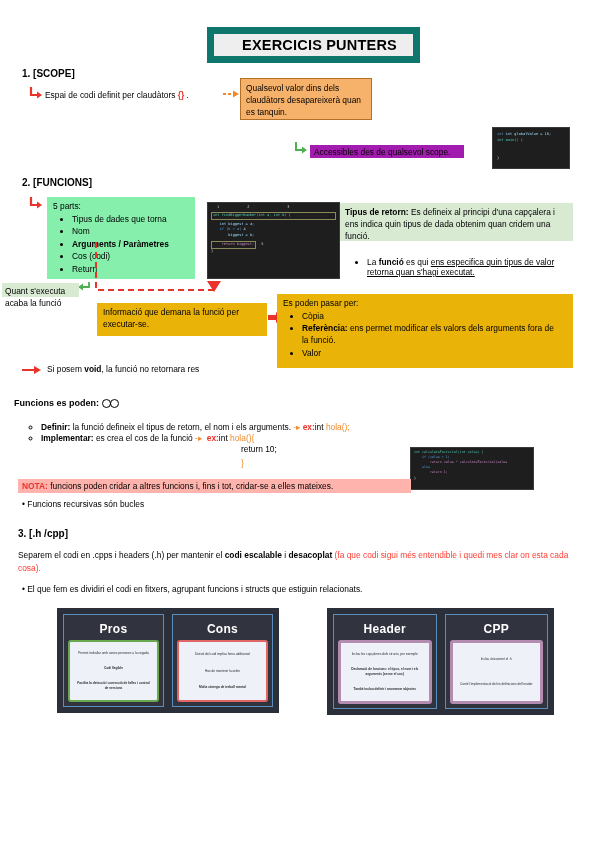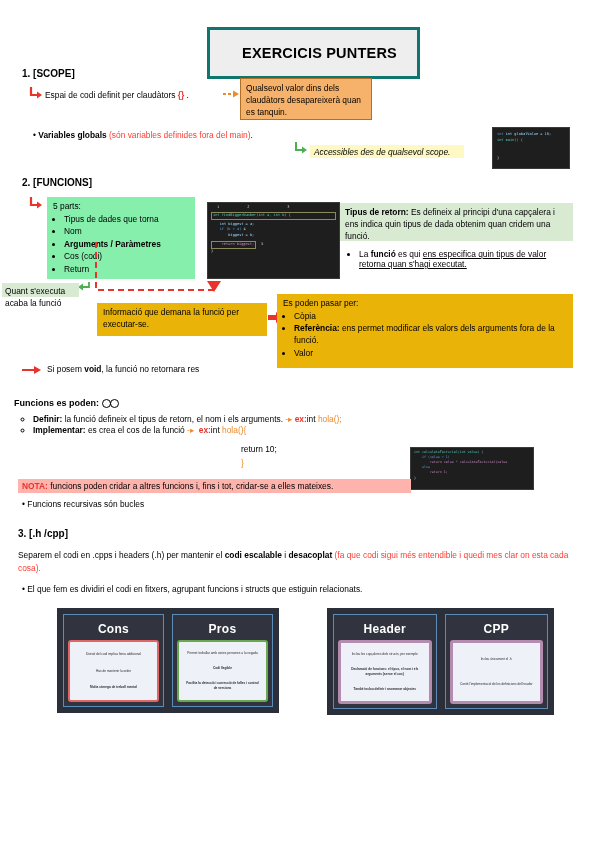--- a/index.html
+++ b/index.html
@@ -13,23 +13,23 @@
     color: #000000;
     position: relative;
     overflow: hidden;
   }
   .page { position: relative; width: 600px; height: 848px; }
 
   
   .title-box {
     position: absolute;
     left: 207px; top: 27px;
-    width: 213px; height: 52px;
+    width: 213px; height: 36px;
     background: #eeeeee;
-    border: 3px solid #0f766e;
+    border: 7px solid #0f766e;
     display: flex; align-items: center; justify-content: center;
     font-weight: bold;
     font-size: 14.5px;
     letter-spacing: .2px;
     padding-left: 12px;
   }
 
   
   .h-sec {
     position: absolute;
@@ -49,25 +49,25 @@
   .box {
     position: absolute;
     padding: 4px 5px;
     line-height: 1.42;
   }
   .box-orange { background: #f6b26b; border: 1px solid #b07028; }
   .box-orange-plain { background: #eab308; }
   .box-yellow { background: #86efac; }
   .box-green { background: #d9ead3; }
   .box-green-soft { background: #d9ead3; }
-  .box-pink { background: #fef9c3; font-style: italic; }
+  .box-pink { background: #a21caf; }
   .box-pinkred { background: #ffb3ad; }
 
   ul.b, ul.c {
-    margin: 0; padding: 0 0 0 11px; list-style: disc;
+    margin: 8px; padding: 0 0 0 11px; list-style: disc;
   }
   ul.b li { margin: 0 0 .5px 0; }
   ul.hollow { list-style: circle; }
   svg.ar { position: absolute; overflow: visible; }
 
   
   .code {
     position: absolute;
     background: #1e1e1e;
     color: #d4d4d4;
@@ -144,23 +144,20 @@
     <span>Espai de codi definit per claudàtors </span><span class="redb">{}</span><span> .</span>
   </div>
 
   <svg class="ar" style="left:223px; top:89px;" width="18" height="10">
     <path d="M0,5 L11,5" stroke="#ef8a2b" stroke-width="1.8" fill="none" stroke-dasharray="3,2"></path>
     <path d="M10,1.5 L16,5 L10,8.5 Z" fill="#ef8a2b"></path>
   </svg>
 
   <div class="box box-orange" style="left:240px; top:78px; width:132px; height:42px;">Qualsevol valor dins dels claudàtors desapareixerà quan es tanquin.</div>
 
-  <div class="abs" style="left:33px; top:130px; white-space:nowrap;">
-    <span>•&nbsp;</span><span class="bold">Variables globals</span><span>&nbsp;</span><span class="red">(són variables definides fora del main)</span><span>.</span>
-  </div>
 
   <svg class="ar" style="left:293px; top:141px;" width="16" height="14">
     <path d="M3,1 L3,9 L11,9" stroke="#4caf50" stroke-width="2" fill="none"></path>
     <path d="M9,5.5 L14,9 L9,12.5 Z" fill="#4caf50"></path>
   </svg>
 
   <div class="box box-pink" style="left:310px; top:145px; width:154px; height:13px; padding:1.5px 4px;">Accessibles des de qualsevol scope.</div>
 
   <div class="code" style="left:492px; top:127px; width:78px; height:42px; padding:3px 4px; font-size:3.6px; line-height:1.7;">
     <div class="ln"><span class="kw">int</span> <span class="vr">int globalValue = 10;</span></div>
@@ -288,33 +285,33 @@
   <div class="abs" style="left:18px; top:549px; width:572px; line-height:1.55;">
     <span>Separem el codi en .cpps i headers (.h) per mantenir el </span><span class="bold">codi escalable</span><span> i </span><span class="bold">desacoplat</span><span class="red"> (fa que codi sigui més entendible i quedi mes clar on esta cada cosa).</span>
   </div>
 
   <div class="abs" style="left:22px; top:584px;">
     <span>•&nbsp;</span><span>El que fem es dividiri el codi en fitxers, agrupant funcions i structs que estiguin relacionats.</span>
   </div>
 
   <div class="diagram" style="left:57px; top:608px; width:222px; height:105px;">
     <div class="card">
+      <div class="card-title">Pros</div>
+      <div class="card-body">
+        <p>Permet treballar amb varies persones a la vegada</p>
+        <p class="b">Codi llegible</p>
+        <p class="b">Facilita la detecció i correcció de falles i control de versions</p>
+      </div>
+    </div>
+    <div class="card">
       <div class="card-title">Cons</div>
       <div class="card-body cons">
         <p>Divisió del codi implica feina addicional</p>
         <p>Has de mantenir la ordre</p>
         <p class="b">Molta càrrega de treball mental</p>
-      </div>
-    </div>
-    <div class="card">
-      <div class="card-title">Pros</div>
-      <div class="card-body">
-        <p>Permet treballar amb varies persones a la vegada</p>
-        <p class="b">Codi llegible</p>
-        <p class="b">Facilita la detecció i correcció de falles i control de versions</p>
       </div>
     </div>
   </div>
 
   <div class="diagram" style="left:327px; top:608px; width:227px; height:107px;">
     <div class="card">
       <div class="card-title">Header</div>
       <div class="card-body purple">
         <p>Inclou les capçaleres dels structs, per exemple</p>
         <p class="b">Declaració de funcions: el tipus, el nom i els arguments (sense el cos)</p>

